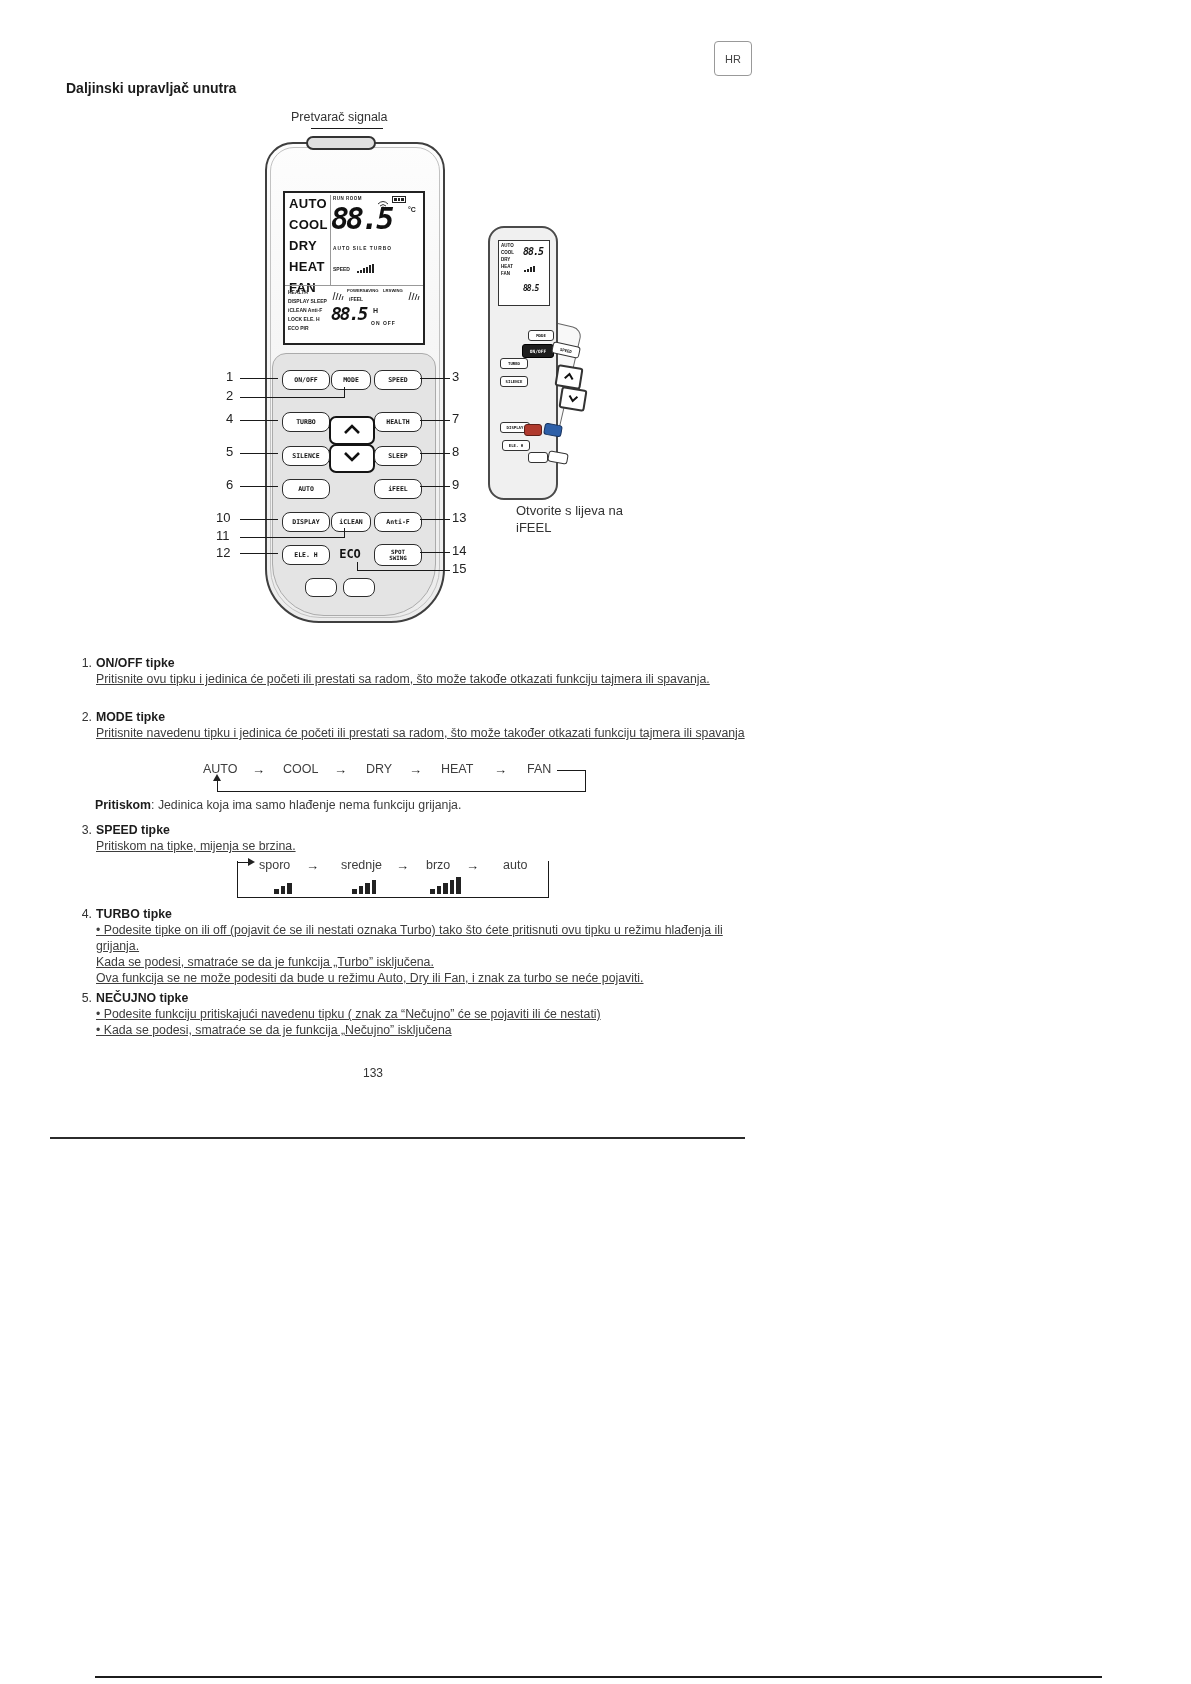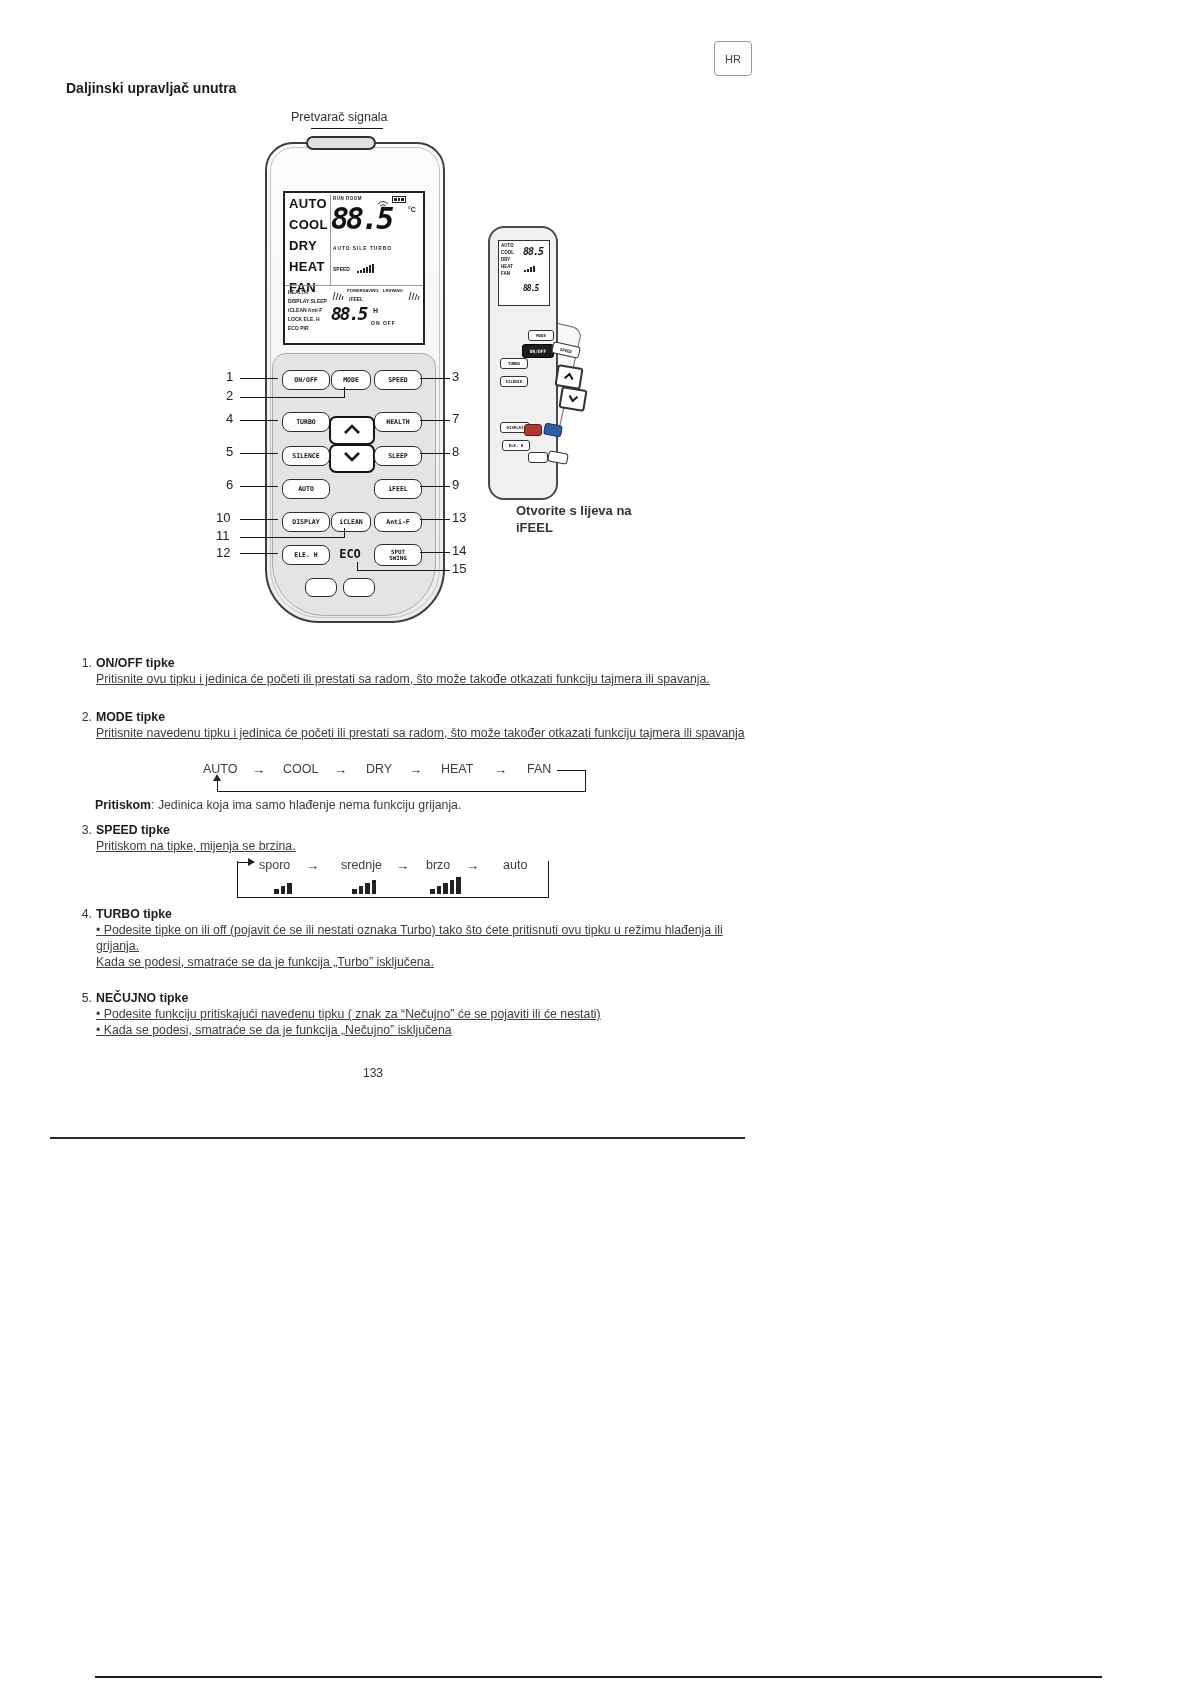--- a/index.html
+++ b/index.html
@@ -57,21 +57,21 @@
   .sec-title{font-weight:bold;color:#1c1c1c;}
   .sec-text{color:#3d3d3d;text-decoration:underline;}
   .flow-word{position:absolute;font-size:12.5px;color:#3d3d3d;}
   .flow-arrow{position:absolute;font-size:13px;color:#222;}
   .note{position:absolute;left:95px;top:798px;font-size:12.3px;color:#3d3d3d;}
   .note b{color:#1c1c1c;}
   .tri-up{position:absolute;width:0;height:0;border-left:4px solid transparent;
           border-right:4px solid transparent;border-bottom:7px solid #222;}
   .tri-right{position:absolute;width:0;height:0;border-top:4px solid transparent;
           border-bottom:4px solid transparent;border-left:7px solid #222;}
-  .open-label{position:absolute;left:516px;top:502px;font-size:13px;line-height:17px;color:#333;font-weight:bold;}
+  .open-label{position:absolute;left:516px;top:502px;font-size:13px;line-height:17px;color:#333;}
   .pageno{position:absolute;left:363px;top:1066px;font-size:12px;color:#333;}
 </style>
 </head>
 <body>
 
 <div class="page">
 
   <div class="hr-badge">HR</div>
   <div class="title">Daljinski upravljač unutra</div>
 
@@ -346,20 +346,21 @@
   <div class="ln" style="left:548px;top:861px;width:1px;height:37px;"></div>
   <div class="ln" style="left:238px;top:862px;width:10px;height:1px;"></div>
   <div class="tri-right" style="left:248px;top:858px;"></div>
 
   <div class="sec" style="top:906px;">
     <div class="sec-num">4.</div>
     <div>
       <div class="sec-title">TURBO tipke</div>
       <div class="sec-text">• Podesite tipke on ili off (pojavit će se ili nestati oznaka Turbo) tako što ćete pritisnuti  ovu tipku u režimu hlađenja ili grijanja.</div>
       <div class="sec-text">Kada se podesi, smatraće se da je funkcija „Turbo” isključena.</div>
+      <div class="sec-text">Ova funkcija se ne može podesiti da bude u režimu Auto, Dry ili Fan, i znak za turbo se neće pojaviti.</div>
     </div>
   </div>
 
   <div class="sec" style="top:990px;">
     <div class="sec-num">5.</div>
     <div>
       <div class="sec-title">NEČUJNO tipke</div>
       <div class="sec-text">• Podesite funkciju pritiskajući navedenu tipku ( znak za “Nečujno” će se pojaviti ili će nestati)</div>
       <div class="sec-text">• Kada se podesi, smatraće se da je funkcija  „Nečujno” isključena</div>
     </div>

